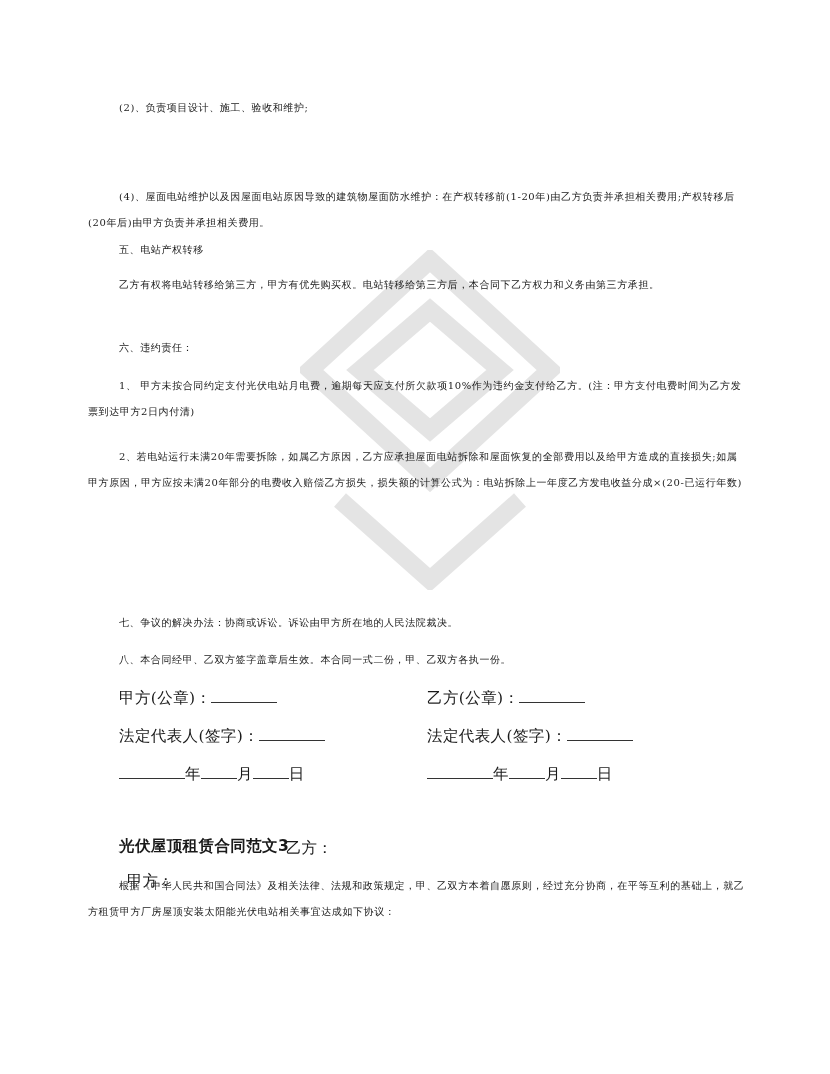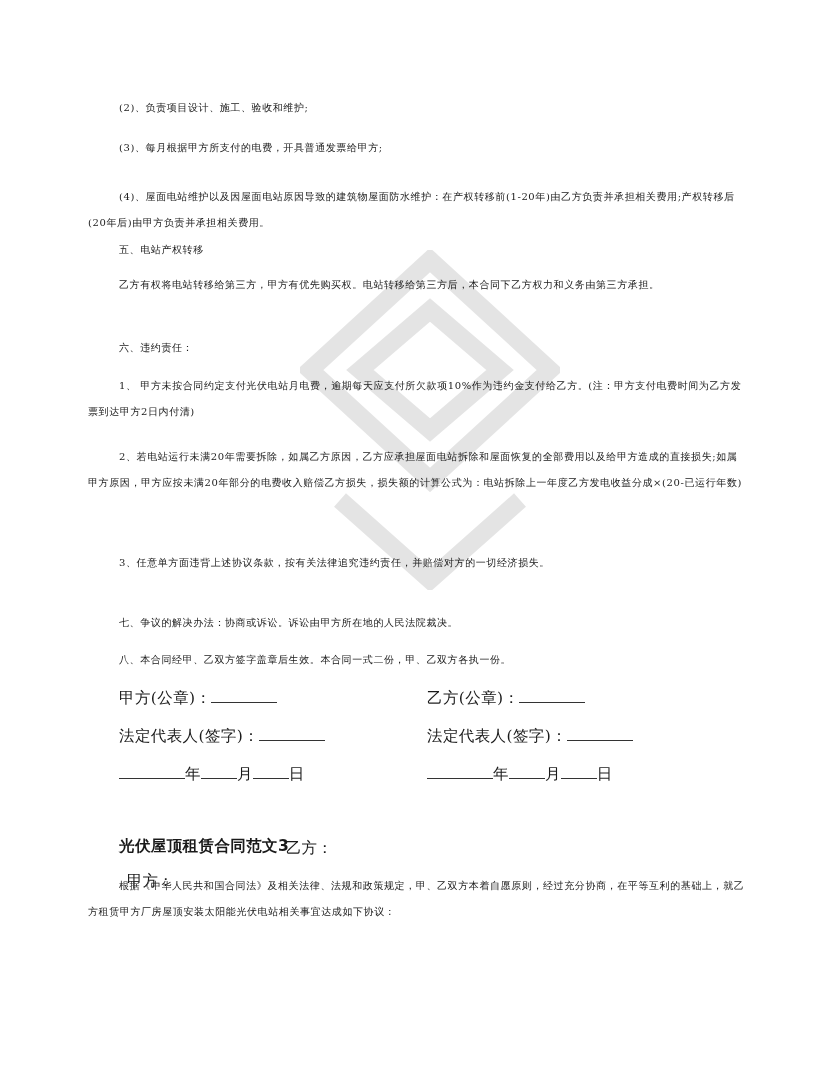--- a/index.html
+++ b/index.html
@@ -87,30 +87,28 @@
 
   <svg class="watermark" viewBox="0 0 260 340">
     <g fill="none" stroke="#000" stroke-width="18">
       <path d="M130 10 L250 120 L130 230 L10 120 Z"></path>
       <path d="M60 120 L130 60 L200 120 L130 180 Z"></path>
       <path d="M40 250 L130 330 L220 250"></path>
     </g>
   </svg>
 
   <div class="p" style="top:95px;">(2)、负责项目设计、施工、验收和维护;</div>
-  <div class="p" style="top:135px;">(3)、每月根据甲方所支付的电费，开具普通发票给甲方;</div>
   <div class="p" style="top:184px;">(4)、屋面电站维护以及因屋面电站原因导致的建筑物屋面防水维护：在产权转移前(1-20年)由乙方负责并承担相关费用;产权转移后(20年后)由甲方负责并承担相关费用。</div>
 
   <div class="p" style="top:237px;">五、电站产权转移</div>
   <div class="p" style="top:272px;">乙方有权将电站转移给第三方，甲方有优先购买权。电站转移给第三方后，本合同下乙方权力和义务由第三方承担。</div>
 
   <div class="p" style="top:335px;">六、违约责任：</div>
   <div class="p" style="top:373px;">1、 甲方未按合同约定支付光伏电站月电费，逾期每天应支付所欠款项10%作为违约金支付给乙方。(注：甲方支付电费时间为乙方发票到达甲方2日内付清)</div>
   <div class="p" style="top:438px;margin-top:6px;">2、若电站运行未满20年需要拆除，如属乙方原因，乙方应承担屋面电站拆除和屋面恢复的全部费用以及给甲方造成的直接损失;如属甲方原因，甲方应按未满20年部分的电费收入赔偿乙方损失，损失额的计算公式为：电站拆除上一年度乙方发电收益分成×(20-已运行年数)</div>
-  <div class="p" style="top:550px;">3、任意单方面违背上述协议条款，按有关法律追究违约责任，并赔偿对方的一切经济损失。</div>
 
   <div class="p" style="top:610px;">七、争议的解决办法：协商或诉讼。诉讼由甲方所在地的人民法院裁决。</div>
   <div class="p" style="top:647px;">八、本合同经甲、乙双方签字盖章后生效。本合同一式二份，甲、乙双方各执一份。</div>
 
   <div class="sig-row" style="top:684px;">
     <span class="sig-col left">
       <span>甲方(公章)：</span><span class="blank b66"></span>
     </span>
     <span class="sig-col right">
       <span>乙方(公章)：</span><span class="blank b66"></span>

